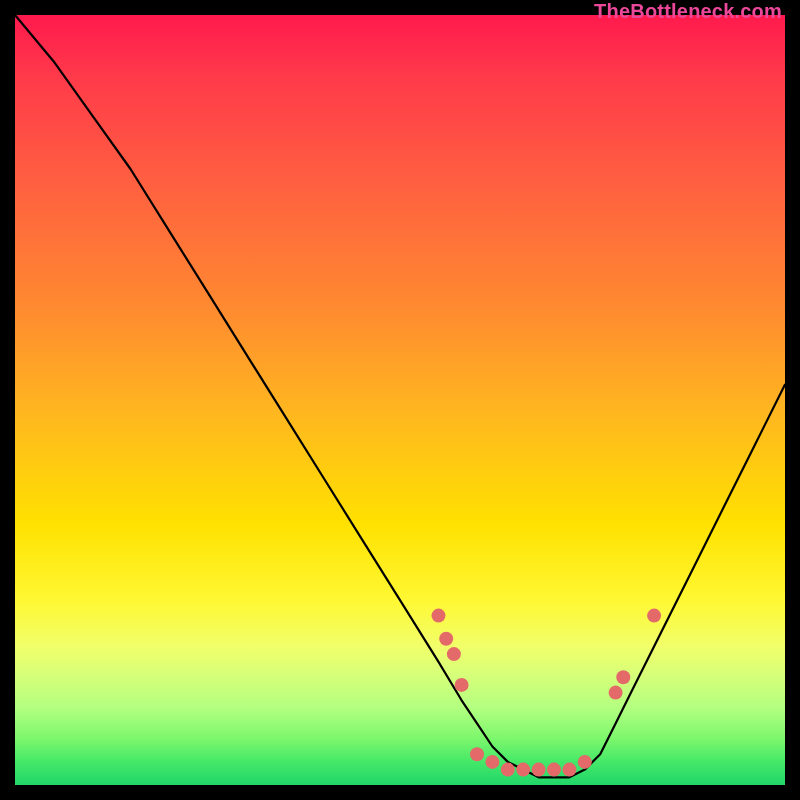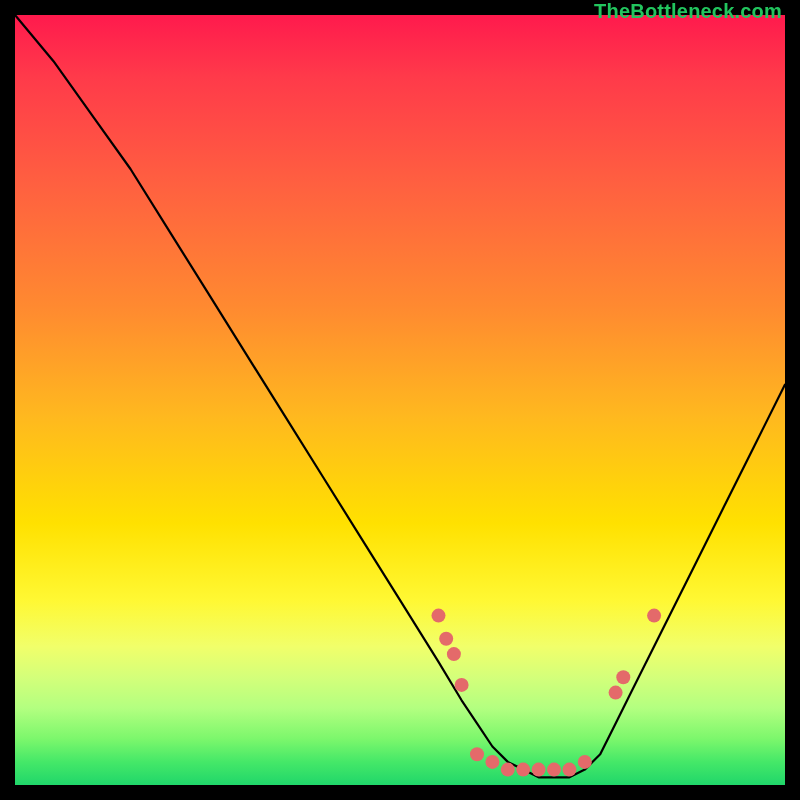--- a/index.html
+++ b/index.html
@@ -38,21 +38,21 @@
       #b3ff80 90%,
       #7cf76c 94%,
       #45e868 97%,
       #20d66a 100%
     );
   }
   .watermark {
     position: absolute;
     top: 0px;
     right: 18px;
-    color: #22c55e;
+    color: #ec4899;
     font-size: 20px;
     font-weight: 600;
     letter-spacing: 0.2px;
     user-select: none;
   }
   svg.curve {
     position: absolute;
     left: 0;
     top: 0;
     width: 770px;

